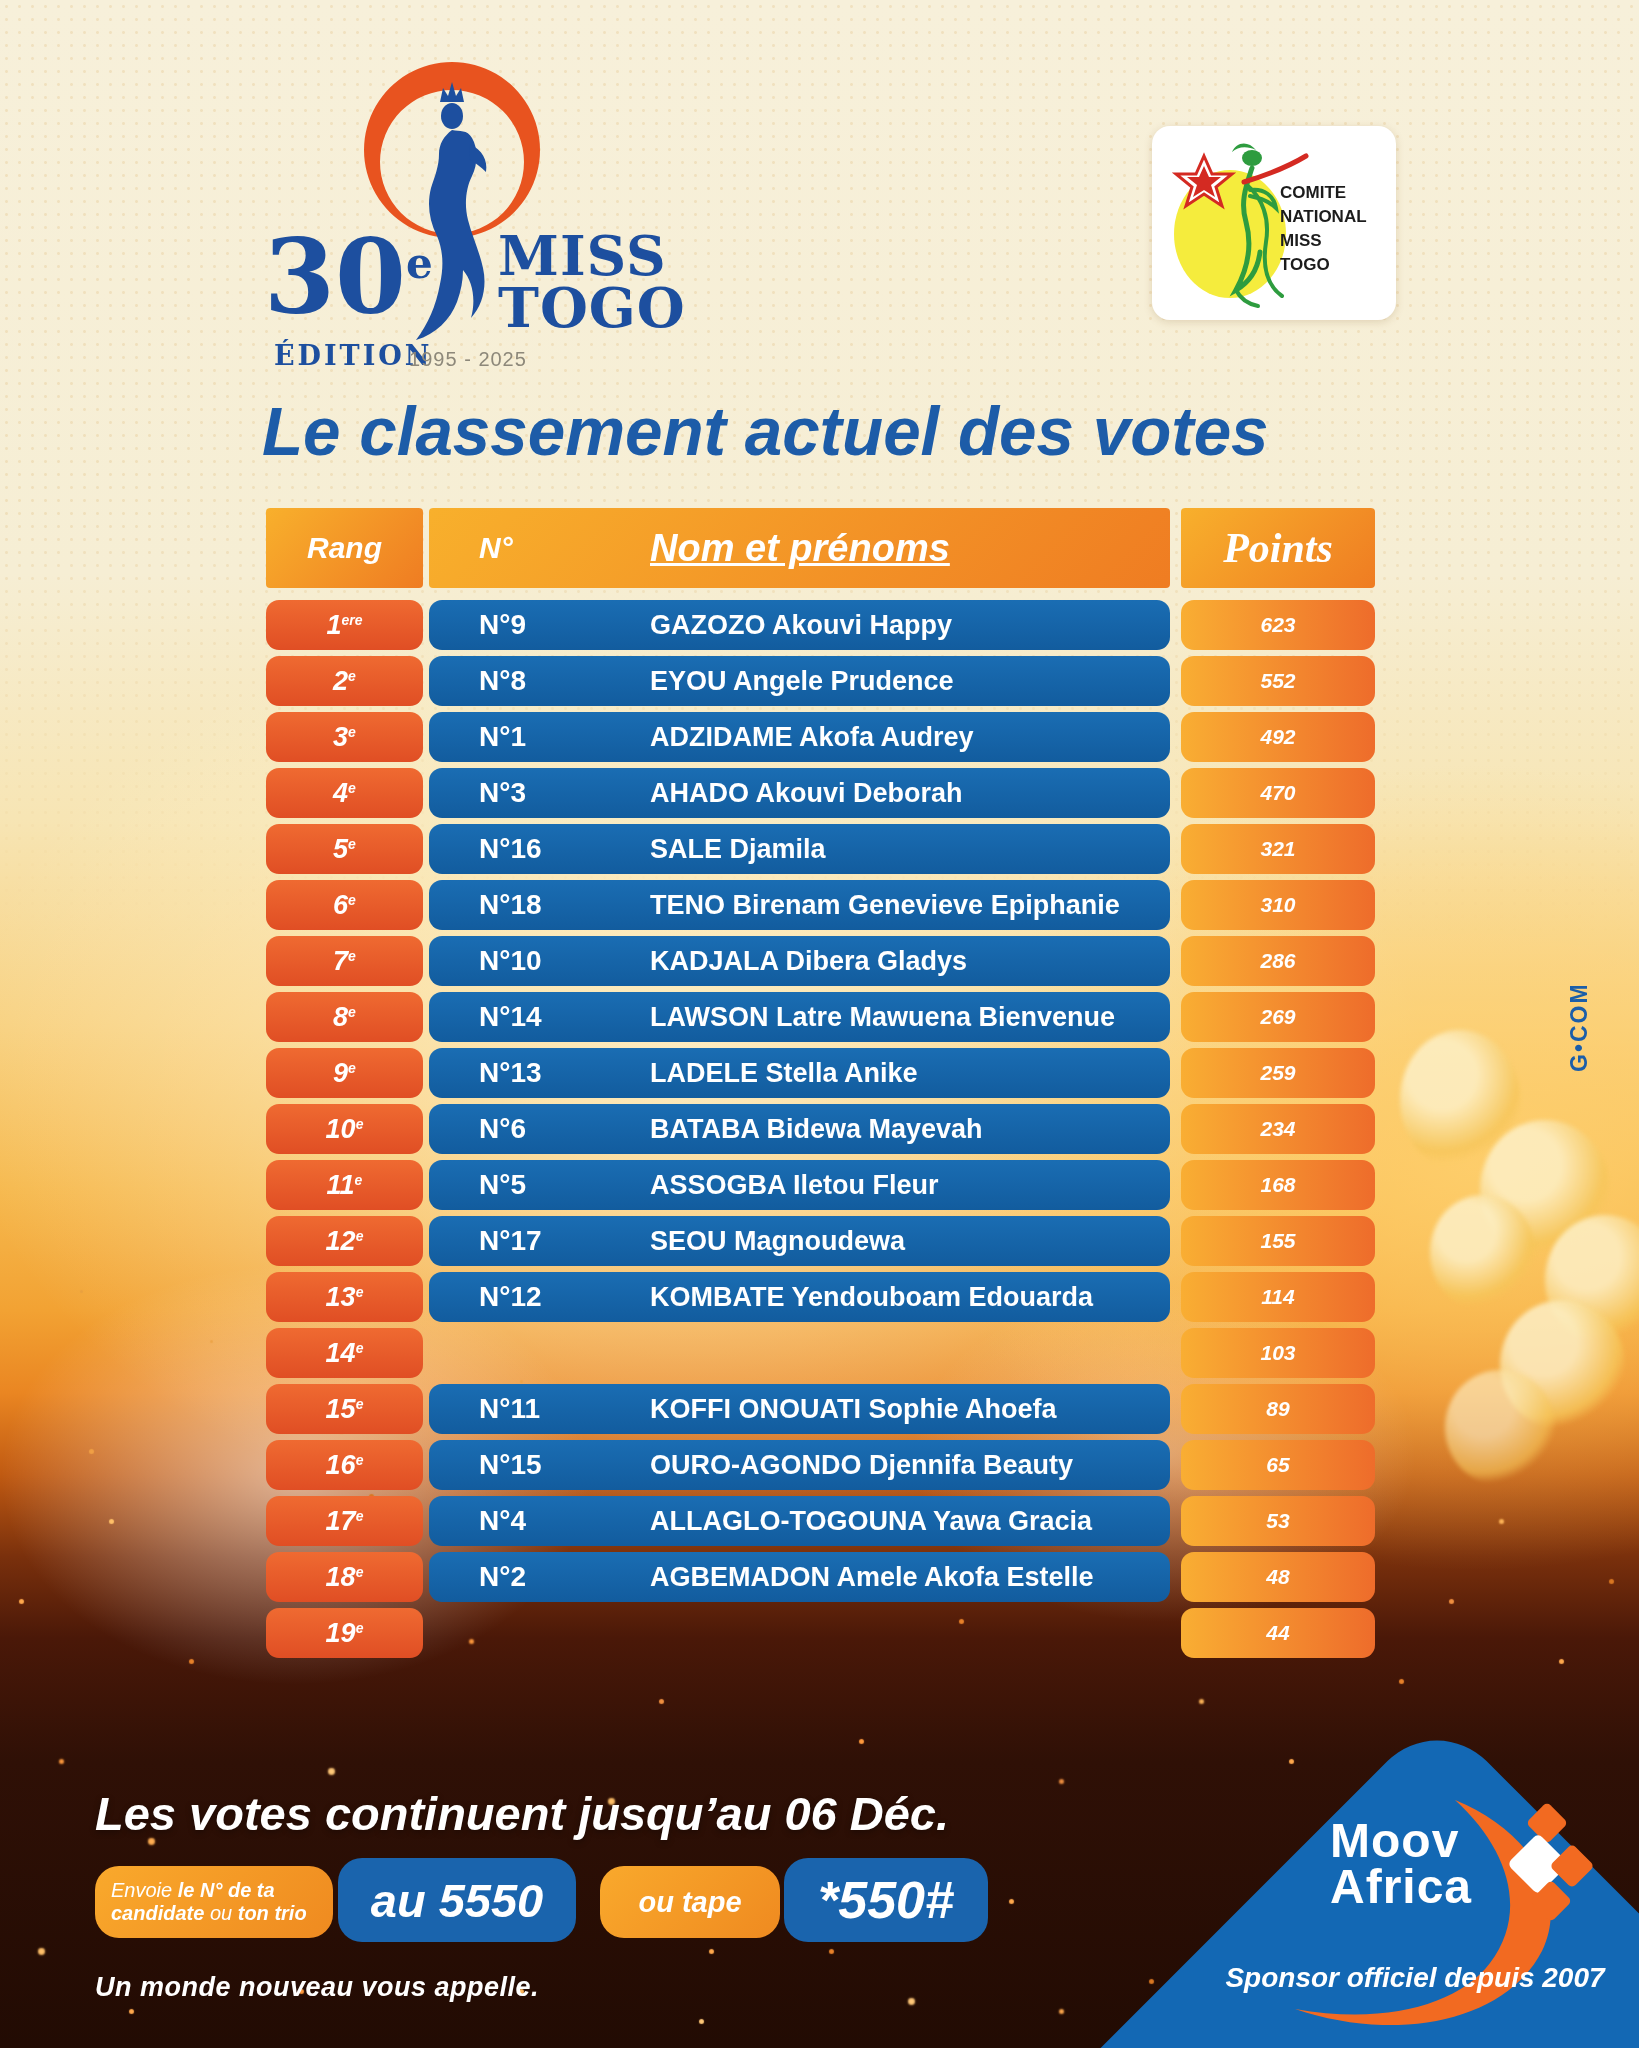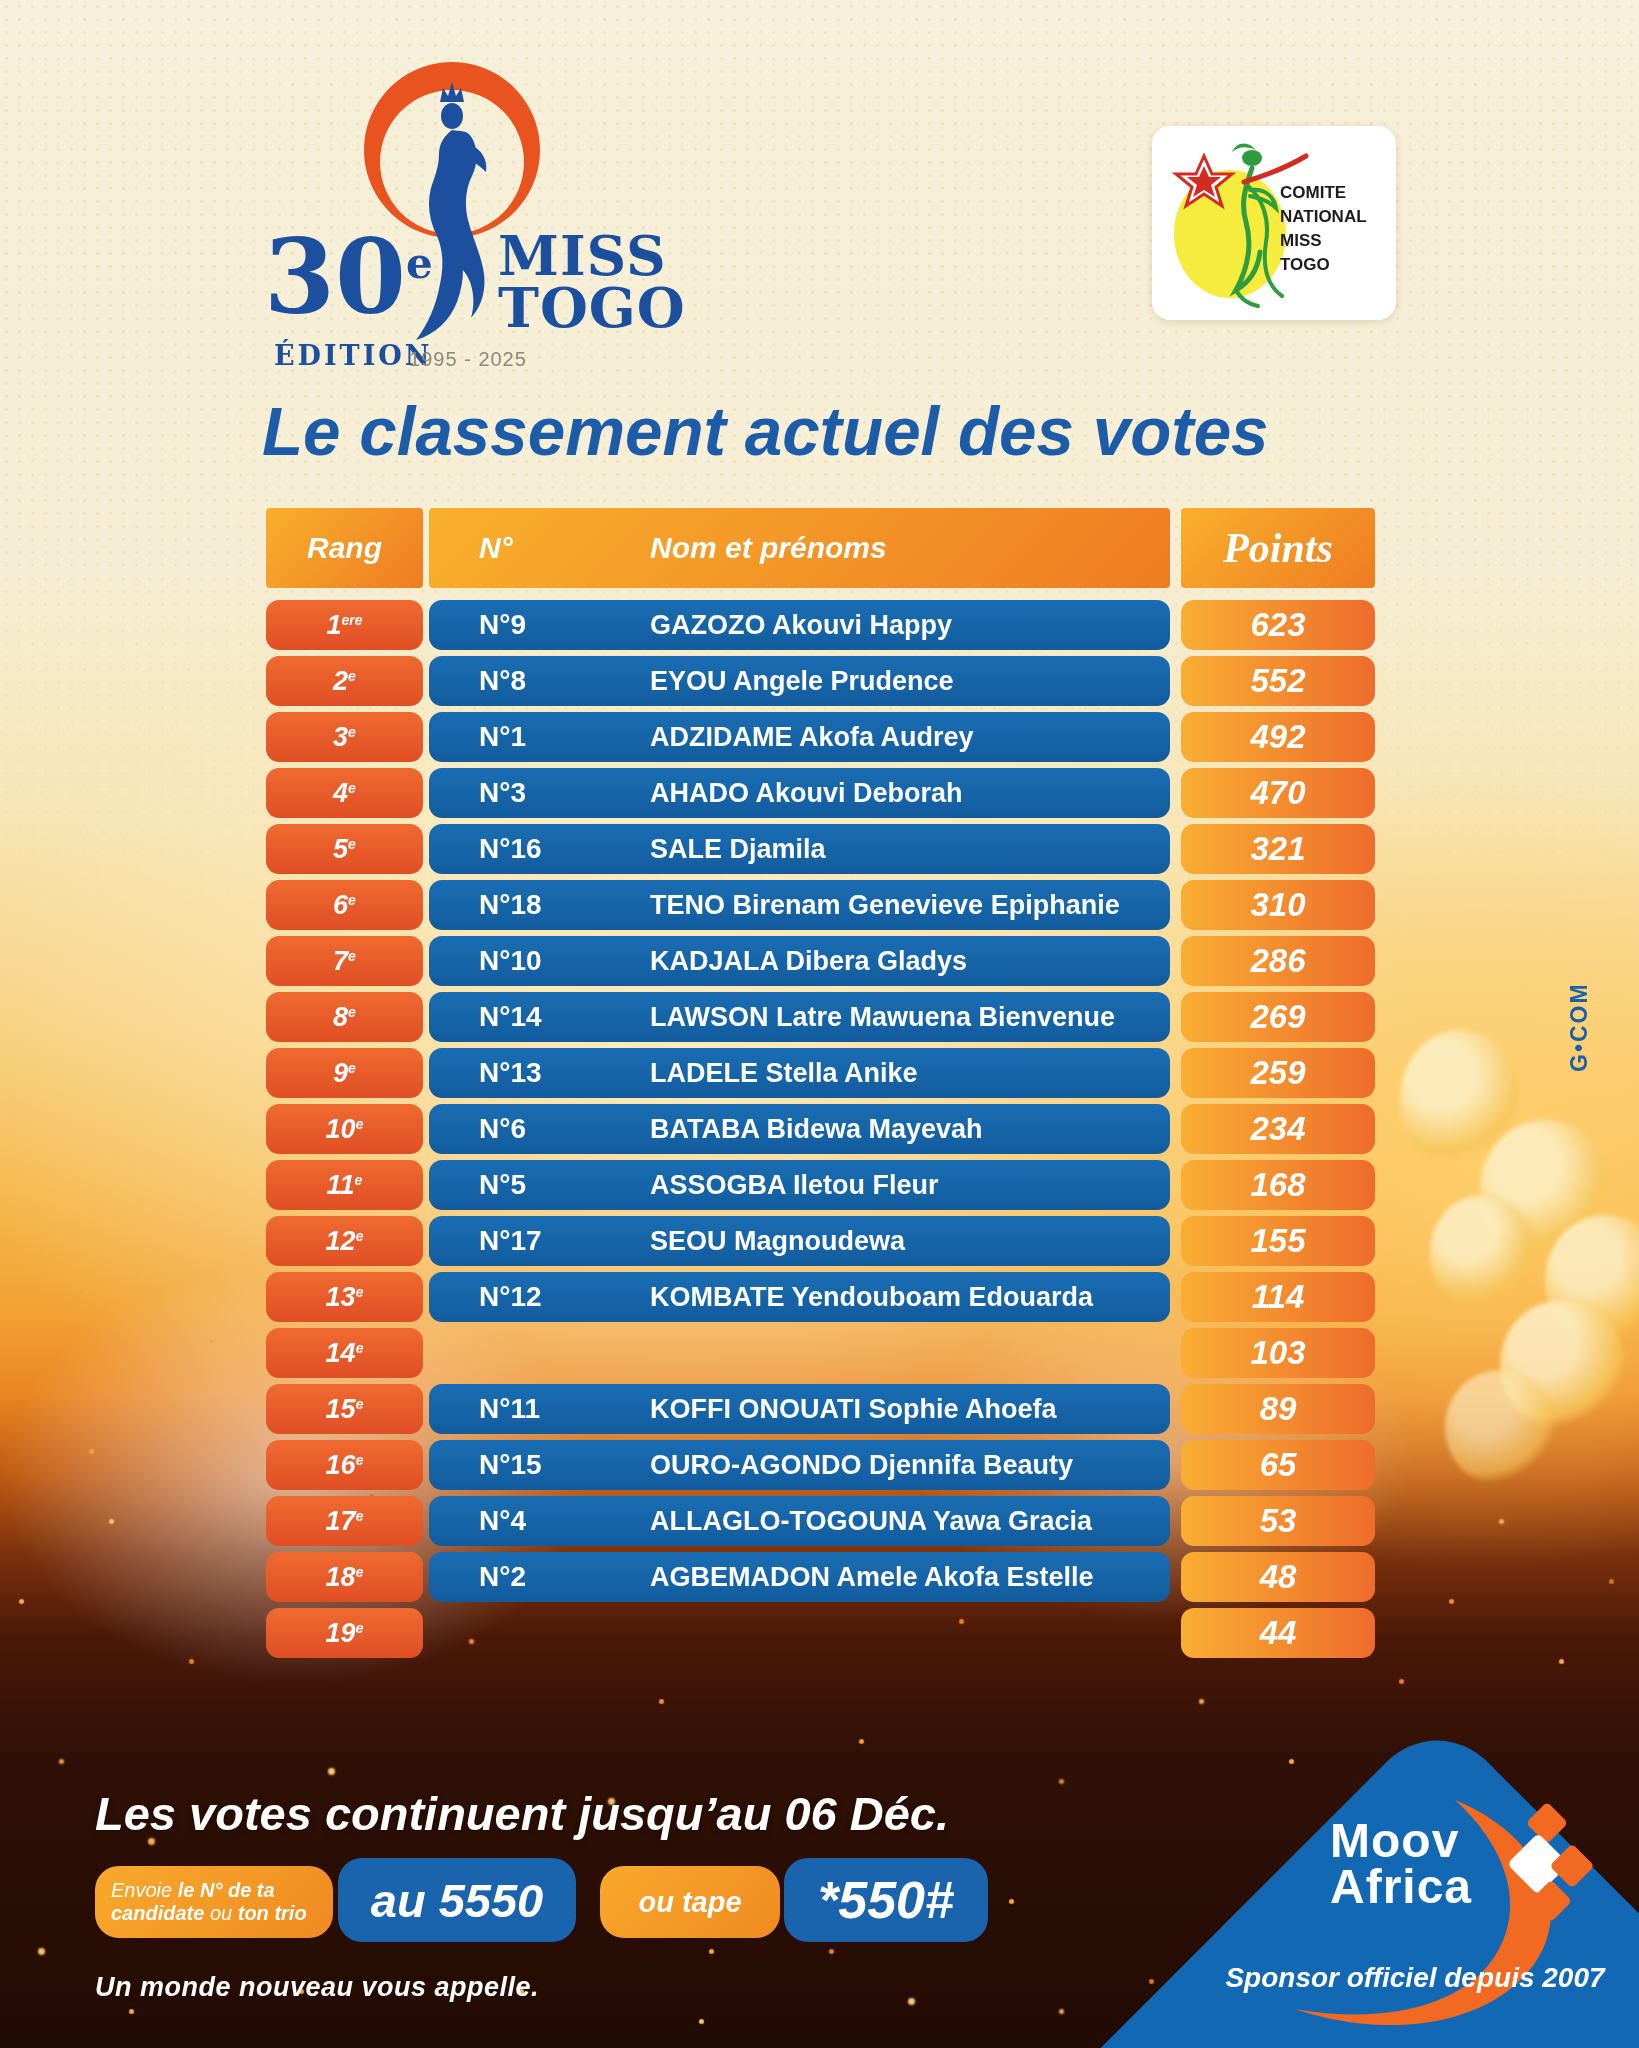--- a/index.html
+++ b/index.html
@@ -57,35 +57,35 @@
     font-size:68px;font-weight:bold;font-style:italic;letter-spacing:0px;transform:scaleX(.99);
     transform-origin:left;white-space:nowrap;}
 
   
   .table{position:absolute;left:266px;top:508px;width:1110px;}
   .hdr{position:absolute;top:0;height:80px;border-radius:4px;
     background:linear-gradient(135deg,#f8b02c,#ef7c22);color:#fff;font-style:italic;font-weight:bold;}
   .hdr-rang{left:0;width:157px;display:flex;align-items:center;justify-content:center;font-size:30px;}
   .hdr-mid{left:163px;width:741px;}
   .hdr-mid .h-num{position:absolute;left:50px;top:0;line-height:80px;font-size:30px;}
-  .hdr-mid .h-nom{position:absolute;left:221px;top:0;line-height:80px;font-size:30px;}
+  .hdr-mid .h-nom{position:absolute;left:221px;top:0;line-height:80px;font-size:38px;text-decoration:underline;}
   .hdr-points{left:915px;width:194px;display:flex;align-items:center;justify-content:center;font-size:42px;font-family:Liberation Serif, serif;}
   .rows{position:absolute;left:0;top:92px;width:1110px;}
   .row{position:relative;height:50px;margin-bottom:6px;}
   .rank-badge{position:absolute;left:0;top:0;width:157px;height:50px;border-radius:13px;
     background:linear-gradient(180deg,#ef6a31,#e04e24);color:#fff;font-style:italic;font-weight:bold;
     font-size:27px;display:flex;align-items:center;justify-content:center;}
   .rank-badge sup{font-size:14px;margin-top:-10px;}
   .name-bar{position:absolute;left:163px;top:0;width:741px;height:50px;border-radius:13px;
     background:linear-gradient(180deg,#1a6db3,#125c9e);color:#fff;font-weight:bold;}
   .numero{position:absolute;left:50px;top:0;line-height:50px;font-size:28px;}
   .cname{position:absolute;left:221px;top:0;line-height:50px;font-size:27px;white-space:nowrap;}
   .points-badge{position:absolute;left:915px;top:0;width:194px;height:50px;border-radius:13px;
     background:linear-gradient(90deg,#f9ae33,#ee6c2b);color:#fff;font-style:italic;font-weight:bold;
-    font-size:33px;display:flex;align-items:center;justify-content:center;}
+    font-size:21px;display:flex;align-items:center;justify-content:center;}
 
   
   .votes-line{position:absolute;left:95px;top:1786px;color:#fff;font-size:47px;font-weight:bold;
     font-style:italic;white-space:nowrap;text-shadow:0 2px 6px rgba(0,0,0,.35);}
   .box{position:absolute;border-radius:24px;color:#fff;font-style:italic;}
   .box-envoie{left:95px;top:1866px;width:238px;height:72px;
     background:linear-gradient(135deg,#f9a92c,#ef8a20);font-size:20px;line-height:1.15;
     display:flex;flex-direction:column;justify-content:center;padding-left:16px;box-sizing:border-box;}
   .box-envoie .b{font-weight:bold;} .box-envoie .r{font-weight:normal;}
   .box-au{left:338px;top:1858px;width:238px;height:84px;background:#1a64ad;

